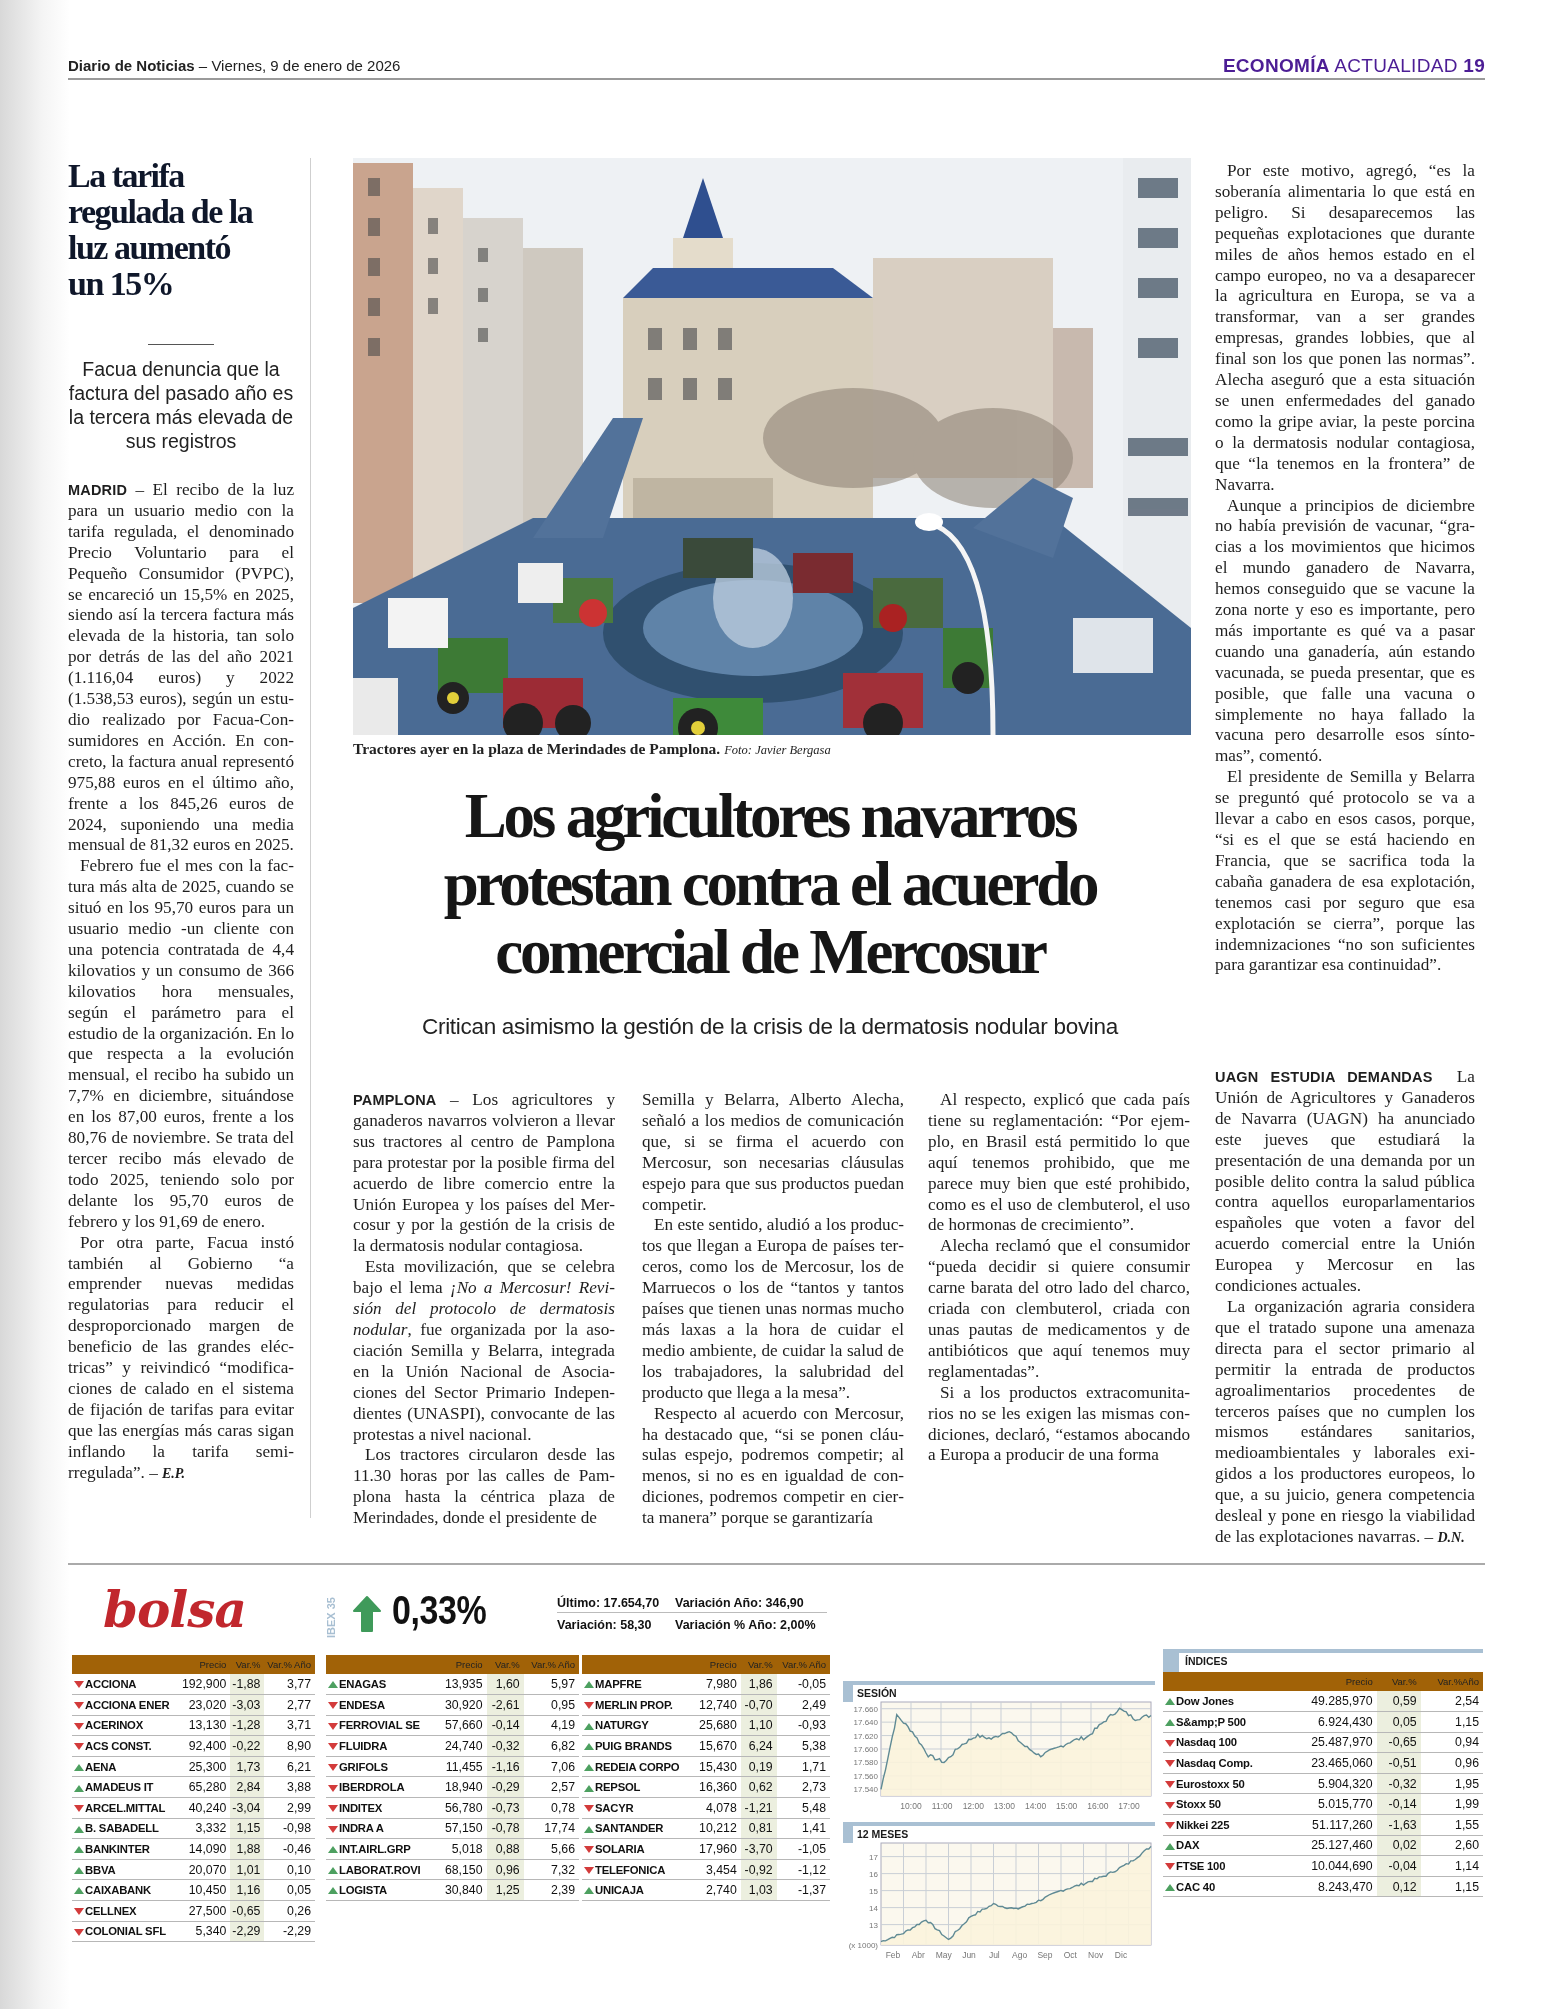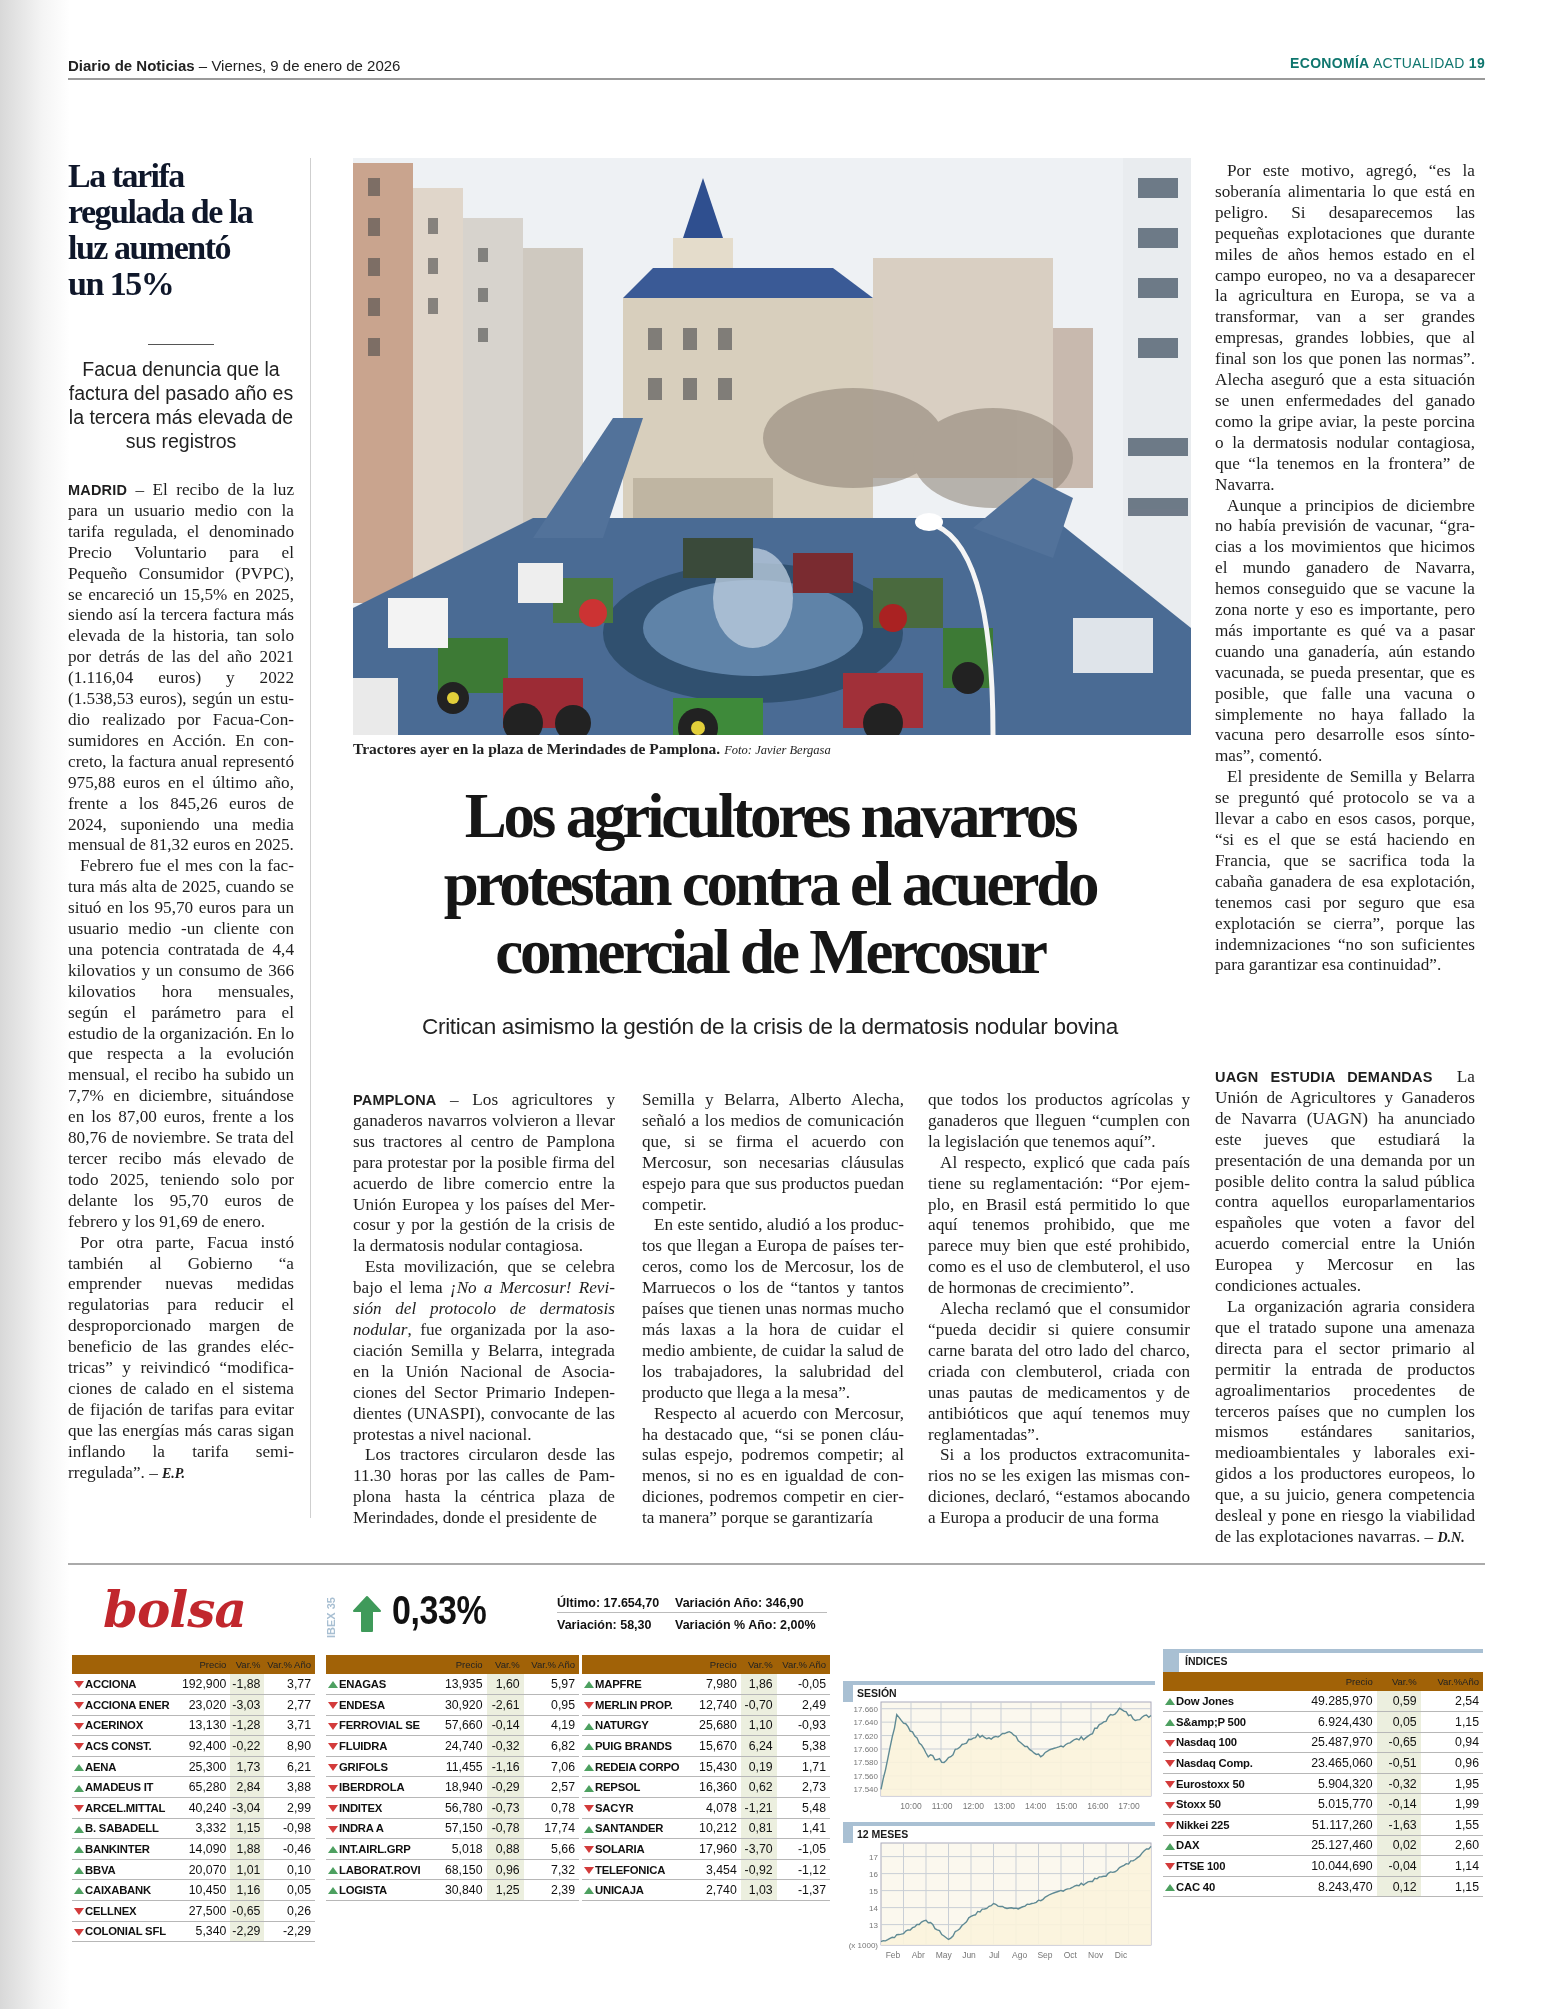--- a/index.html
+++ b/index.html
@@ -6,21 +6,21 @@
   html, body { width: 1547px; height: 2009px; background: #fff; overflow: hidden; }
   body { position: relative; font-family: "DejaVu Serif", serif; color: #1a1a1a; }
   .page-shade { position: absolute; left: 0; top: 0; width: 70px; height: 2009px;
     background: linear-gradient(to right, #d8d8d8, #f4f4f4 60%, #ffffff); }
 
   
   .header { position: absolute; left: 68px; right: 62px; top: 55px; height: 25px;
     border-bottom: 2px solid #9a9a9a; font-family: "Liberation Sans", sans-serif; }
   .header .left { position: absolute; left: 0; top: 2px; font-size: 15px; color: #222; }
   .header .left b { font-weight: bold; }
-  .header .right { position: absolute; right: 0; top: 0; font-size: 14px; color: #0f766e; letter-spacing: 0.3px; }
+  .header .right { position: absolute; right: 0; top: 0; font-size: 19px; color: #4c1d95; letter-spacing: 0.3px; }
   .header .right b { font-weight: bold; }
 
   
   .sidebar { position: absolute; left: 68px; top: 158px; width: 226px; }
   .side-title { font-family: Liberation Serif, serif; font-weight: bold; font-size: 34px; line-height: 36px;
     text-align: left; letter-spacing: -1.5px; color: #0f172a; }
   .side-rule { width: 66px; height: 1px; background: #555; margin: 42px auto 12px; }
   .side-sub { font-family: "Liberation Sans", sans-serif; font-size: 19.5px; line-height: 24px; text-align: center; color: #222; }
   .side-body { margin-top: 27px; }
   .vrule-left { position: absolute; left: 310px; top: 158px; width: 1px; height: 1360px; background: #cfcfcf; }
@@ -233,21 +233,20 @@
   <p class="first"><span class="lead">PAMPLONA</span> – <span>Los agricultores y gana­deros navarros volvieron a llevar sus tractores al centro de Pamplona para protestar por la posible firma del acuerdo de libre comercio entre la Unión Europea y los países del Mer­cosur y por la gestión de la crisis de la dermatosis nodular contagiosa.</span></p>
   <p><span>Esta movilización, que se celebra bajo el lema </span><i>¡No a Mercosur! Revi­sión del protocolo de dermatosis nodular</i><span>, fue organizada por la aso­ciación Semilla y Belarra, integra­da en la Unión Nacional de Asocia­ciones del Sector Primario Indepen­dientes (UNASPI), convocante de las protestas a nivel nacional.</span></p>
   <p>Los tractores circularon desde las 11.30 horas  por las calles de Pam­plona hasta la céntrica plaza de Merindades, donde el presidente de</p>
 </div>
 <div class="col col2 body-text">
   <p class="first">Semilla y Belarra, Alberto Alecha, señaló a los medios de comunica­ción que, si se firma el acuerdo con Mercosur, son necesarias cláusulas espejo para que sus productos pue­dan competir.</p>
   <p>En este sentido, aludió a los produc­tos que llegan a Europa de países ter­ceros, como los de Mercosur, los de Marruecos o los de “tantos y tantos países que tienen unas normas mucho más laxas a la hora de cuidar el medio ambiente, de cuidar la salud de los trabajadores, la salubridad del producto que llega a la mesa”.</p>
   <p>Respecto al acuerdo con Mercosur, ha destacado que, “si se ponen cláu­sulas espejo, podremos competir; al menos, si no es en igualdad de con­diciones, podremos competir en cier­ta manera” porque se garantizaría</p>
 </div>
 <div class="col col3 body-text">
-  <p class="first">que todos los productos agrícolas y ganaderos que lleguen “cumplen con la legislación que tenemos aquí”.</p>
   <p>Al respecto, explicó que cada país tiene su reglamentación: “Por ejem­plo, en Brasil está permitido lo que aquí tenemos prohibido, que me parece muy bien que esté prohibi­do, como es el uso de clembuterol, el uso de hormonas de crecimiento”.</p>
   <p>Alecha reclamó que el consumidor “pueda decidir si quiere consumir carne barata del otro lado del char­co, criada con clembuterol, criada con unas pautas de medicamentos y de antibióticos que aquí tenemos muy reglamentadas”.</p>
   <p>Si a los productos extracomunita­rios no se les exigen las mismas con­diciones, declaró, “estamos abocan­do a Europa a producir de una forma</p>
 </div>
 <div class="col col4 body-text">
   <p>Por este motivo, agregó, “es la sobe­ranía alimentaria lo que está en peli­gro. Si desaparecemos las pequeñas explotaciones que durante miles de años hemos estado en el campo euro­peo, no va a desaparecer la agricultu­ra en Europa, se va a transformar, van a ser grandes empresas, grandes lobbies, que al final son los que ponen las normas”. Alecha aseguró que a esta situación se unen enfermeda­des del ganado como la gripe aviar, la peste porcina o la dermatosis nodular contagiosa, que “la tenemos en la frontera” de Navarra.</p>
   <p>Aunque a principios de diciembre no había previsión de vacunar, “gra­cias a los movimientos que hicimos el mundo ganadero de Navarra, hemos conseguido que se vacune la zona norte y eso es importante, pero más importante es qué va a pasar cuando una ganadería, aún estando vacunada, se pueda presentar, que es posible, que falle una vacuna o simplemente no haya fallado la vacuna pero desarrolle esos sínto­mas”, comentó.</p>
   <p>El presidente de Semilla y Belarra se preguntó  qué protocolo se va a llevar a cabo en esos casos, porque, “si es el que se está haciendo en Fran­cia, que se sacrifica toda la cabaña ganadera de esa explotación, tene­mos casi por seguro que esa explo­tación se cierra”, porque las indem­nizaciones “no son suficientes para garantizar esa continuidad”.</p>
 </div>
 <div class="col col4b body-text">

